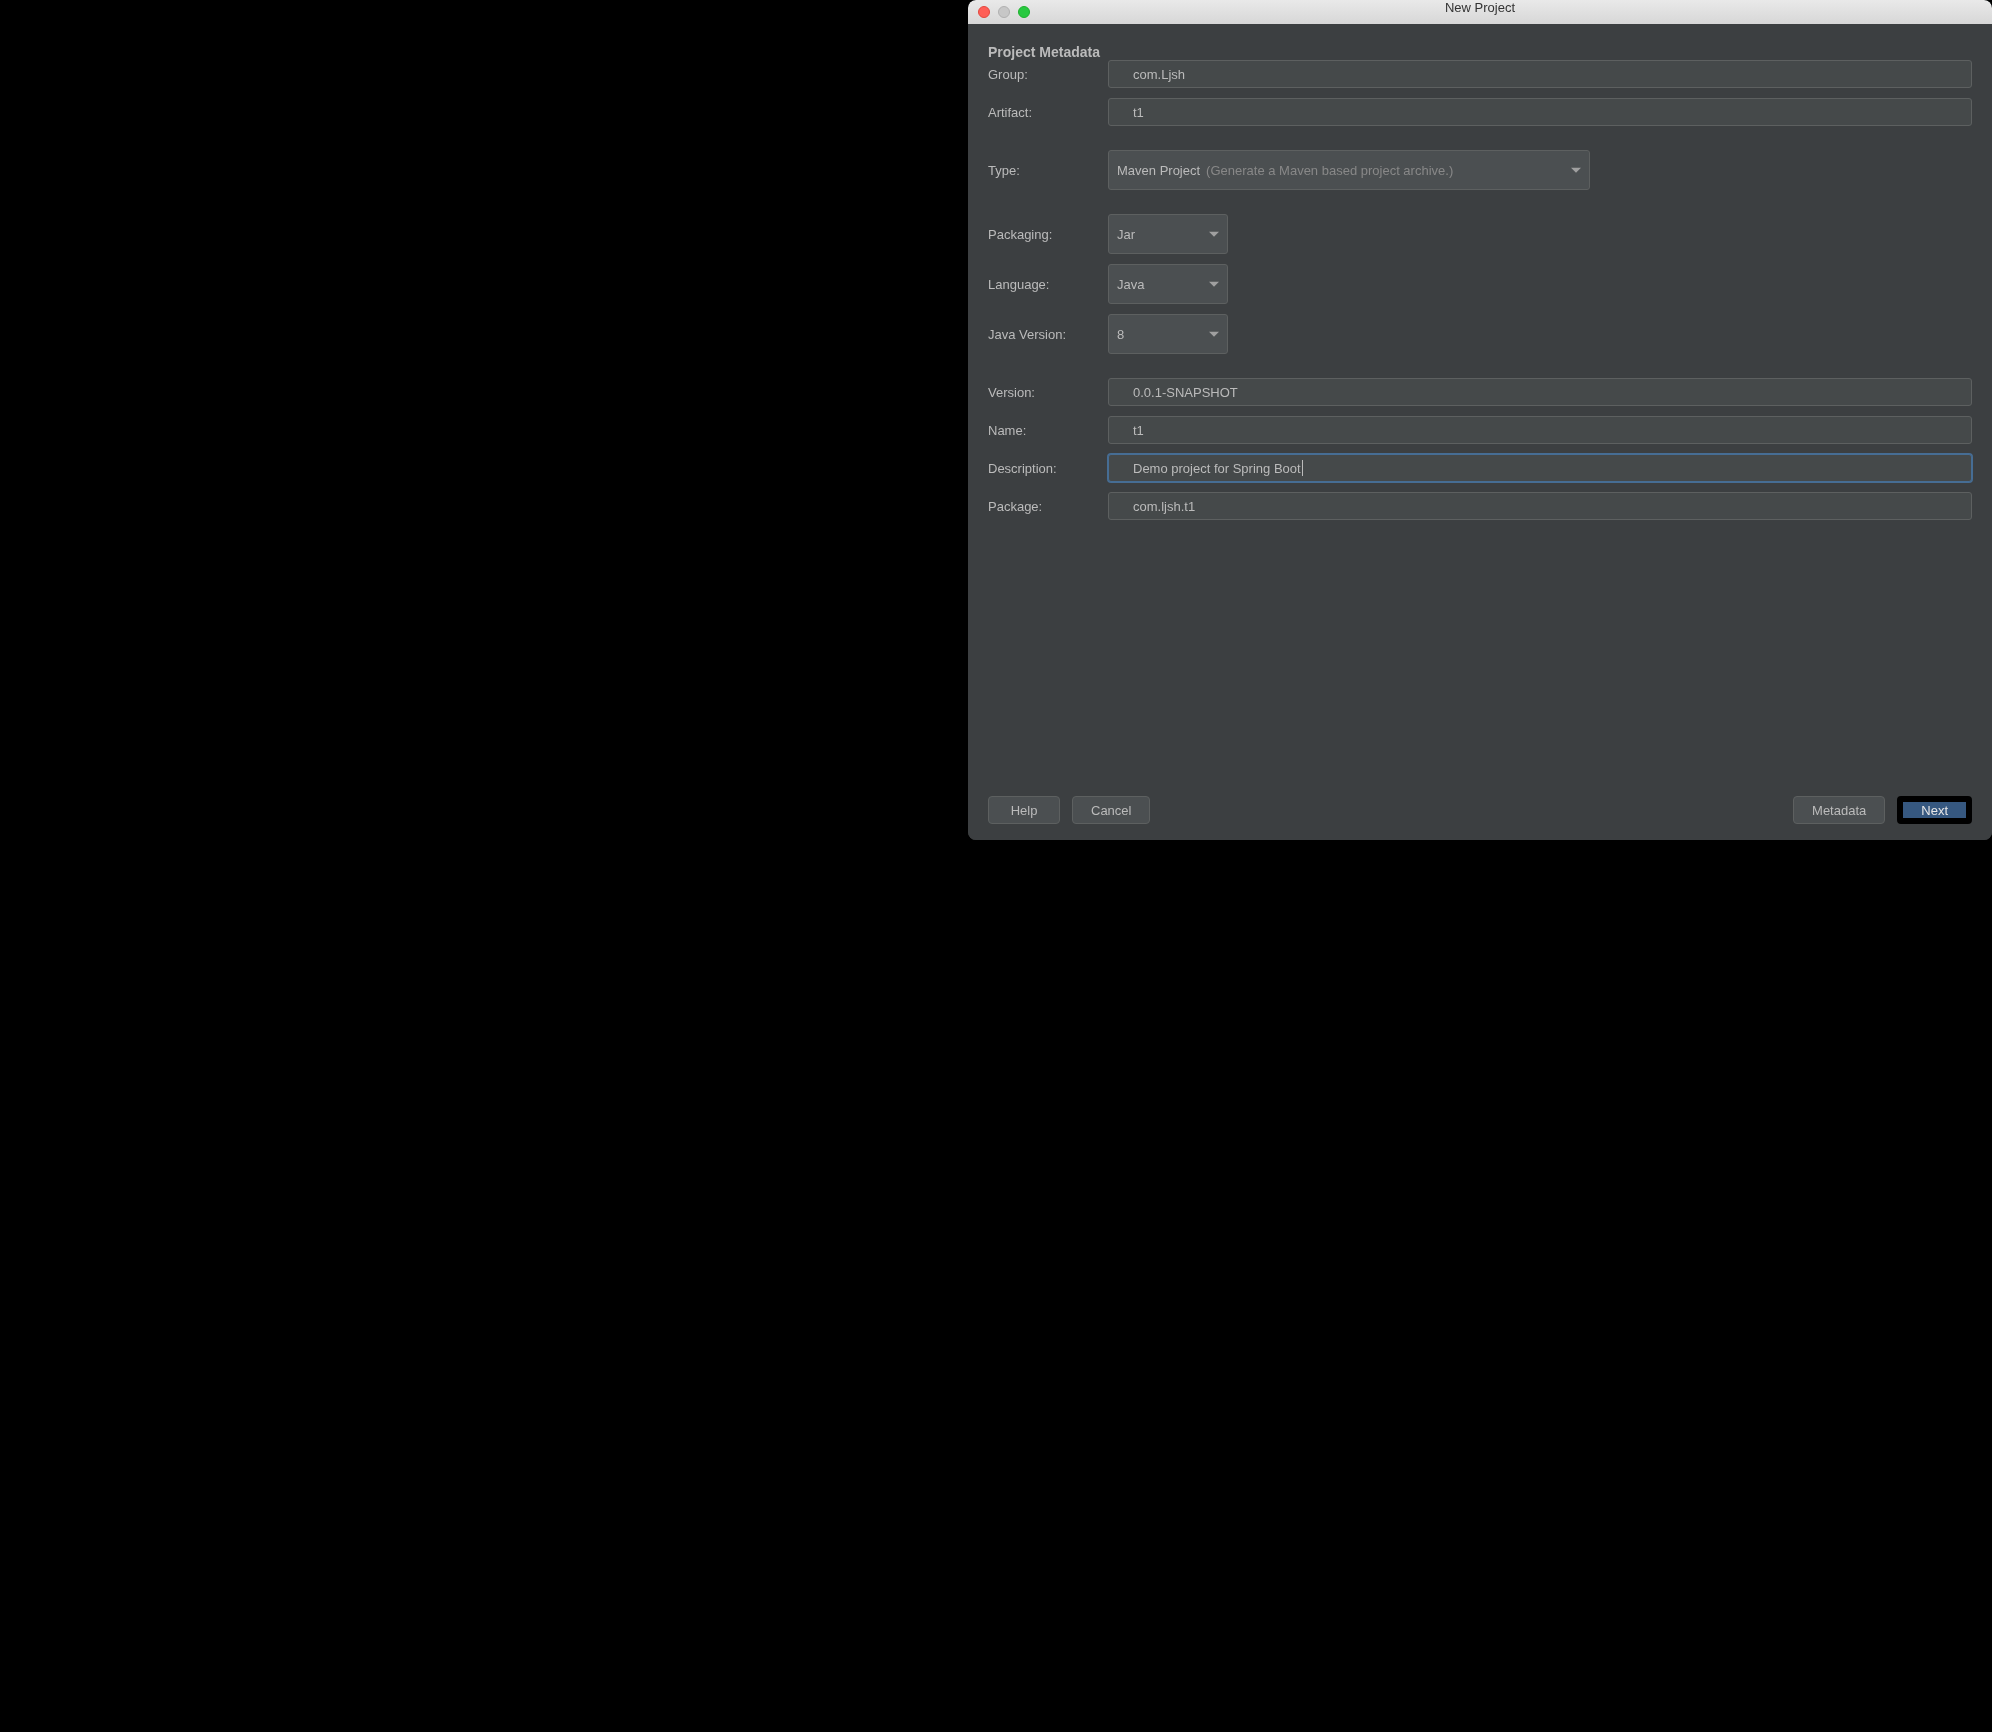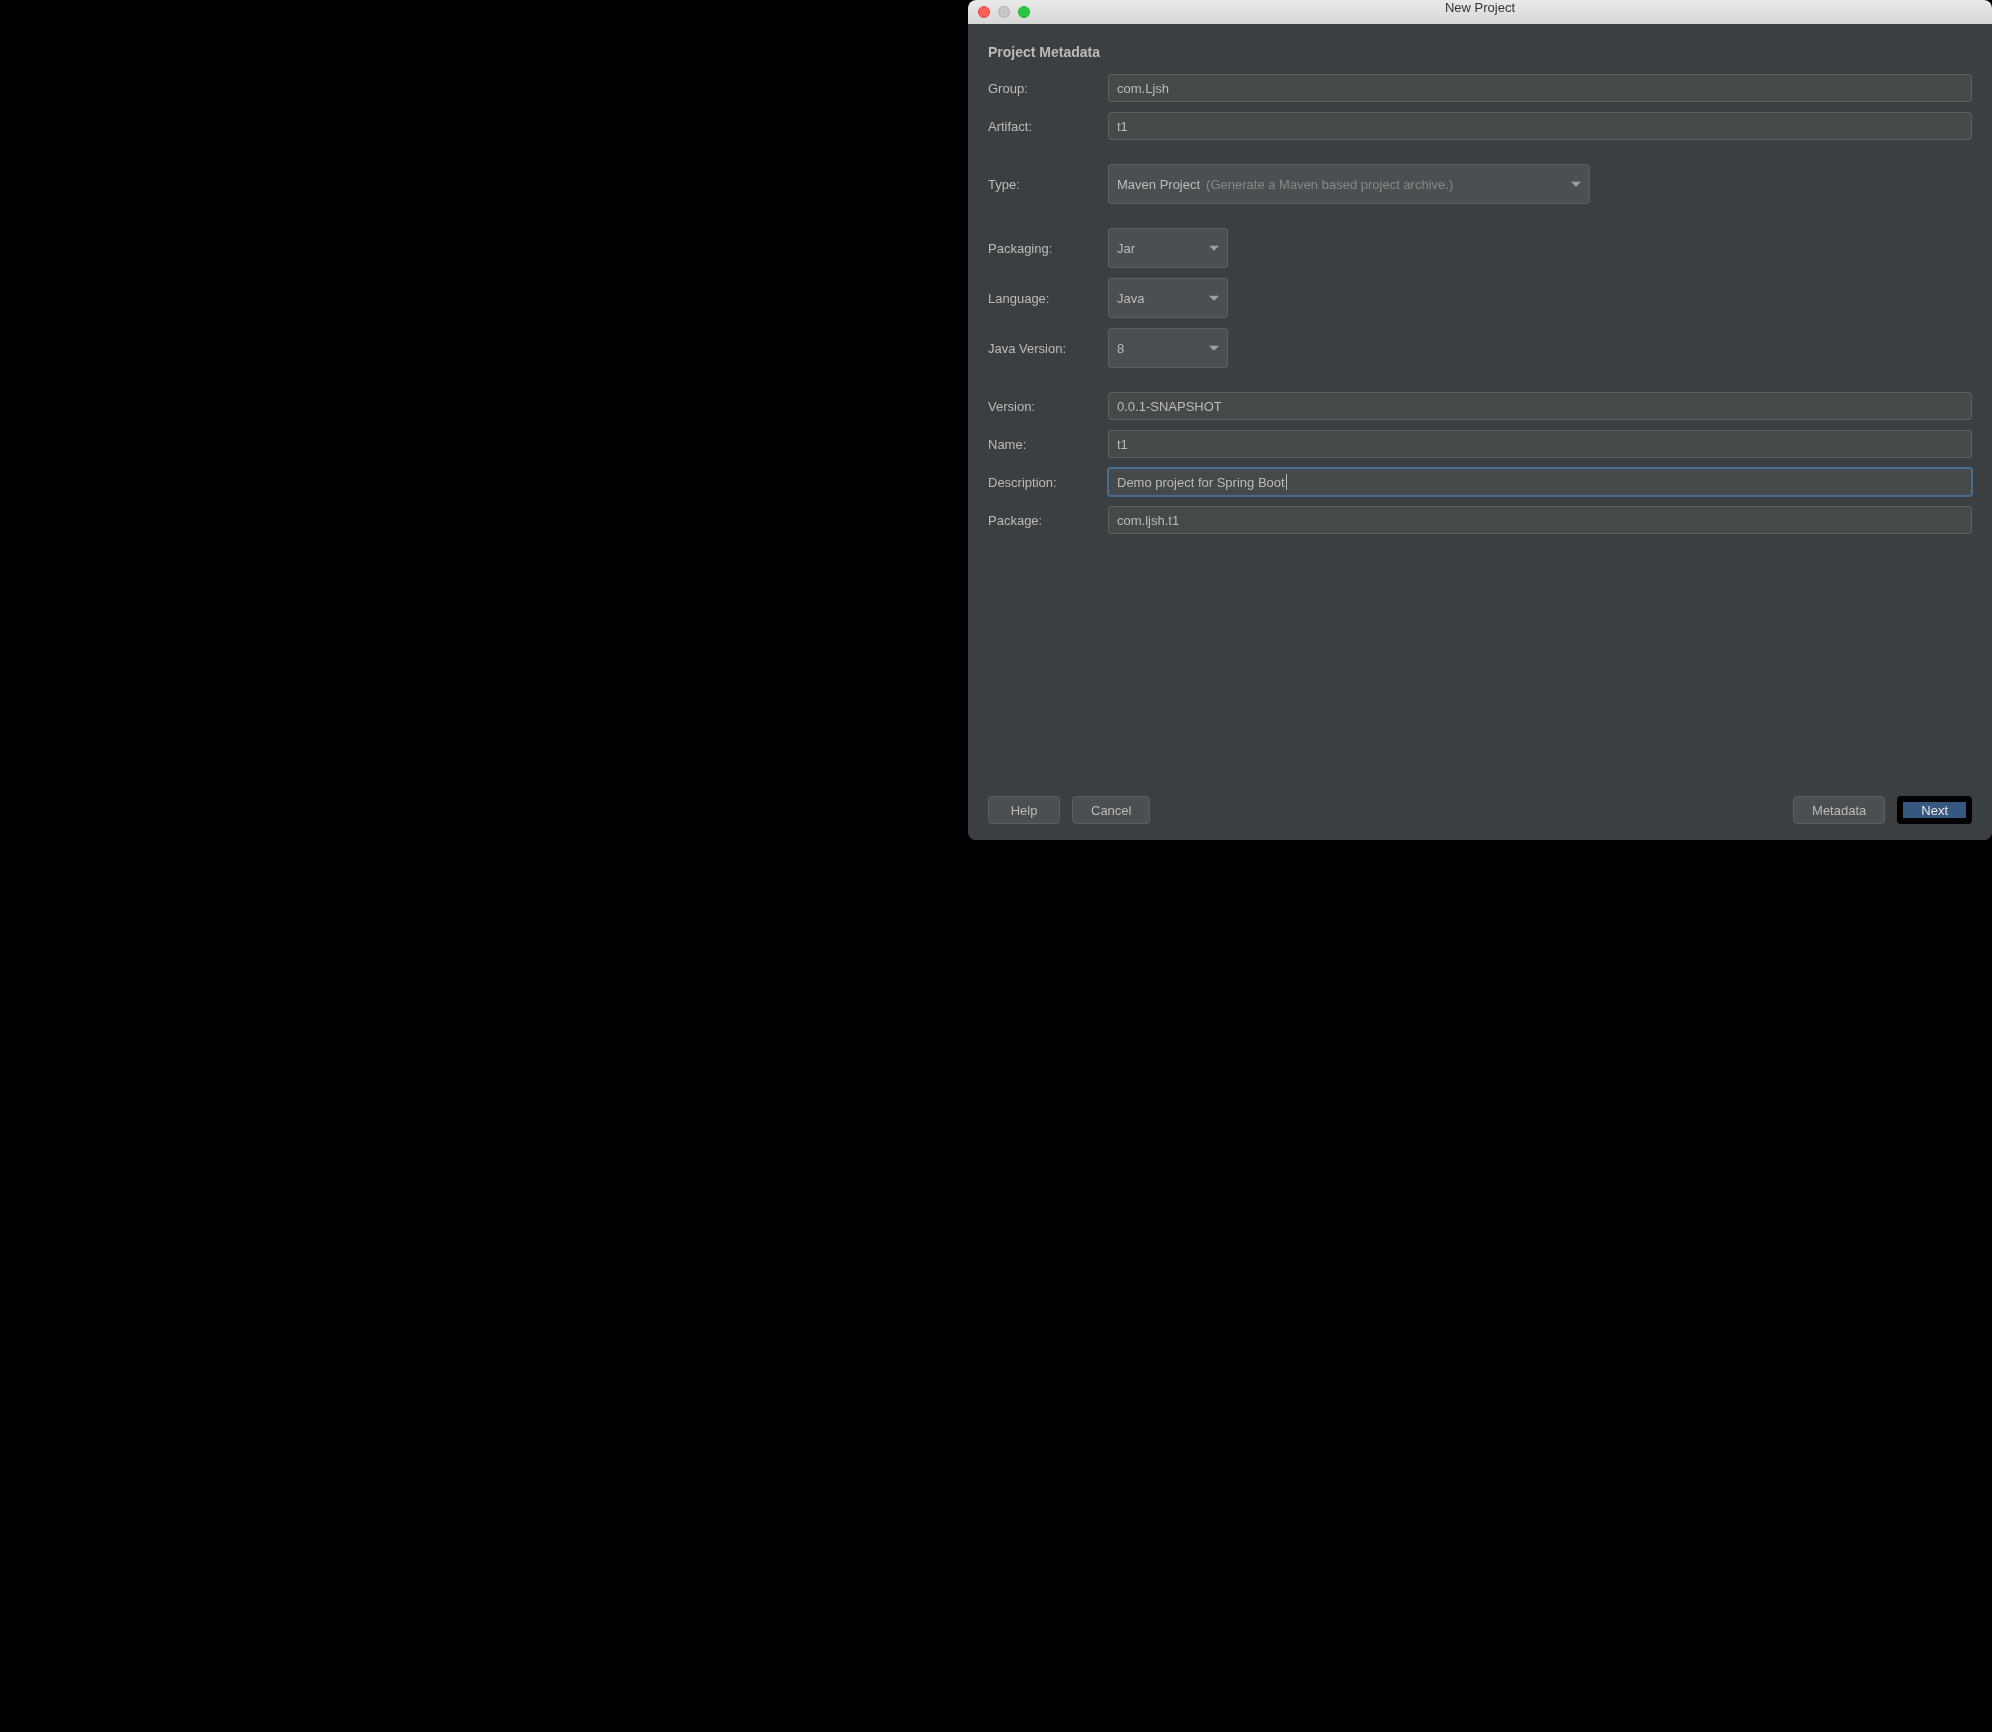--- a/index.html
+++ b/index.html
@@ -53,39 +53,38 @@
       background:#3c3f41;
       padding:20px 20px 16px 20px;
       min-height:816px;
       display:flex;
       flex-direction:column;
     }
     .section-title{
       color:#bbbbbb;
       font-weight:700;
       font-size:14px;
-      margin-bottom:14px;
     }
     .form{display:flex;flex-direction:column;gap:10px}
     .row{display:flex;align-items:center;gap:12px}
     .row.gap{margin-top:14px}
     .label{
       width:108px;
       color:#bbbbbb;
       font-size:13px;
       flex-shrink:0;
     }
     .input{
       flex:1;
       height:28px;
       background:#45494a;
       border:1px solid #5d6060;
       border-radius:3px;
       color:#bbbbbb;
-      padding:0 8px;
+      padding:0 24px;
       font-size:13px;
       display:flex;
       align-items:center;
     }
     .input.focus{
       border:1px solid #466d94;
       box-shadow:0 0 0 1px #466d94;
     }
     .input input{
       background:transparent;

